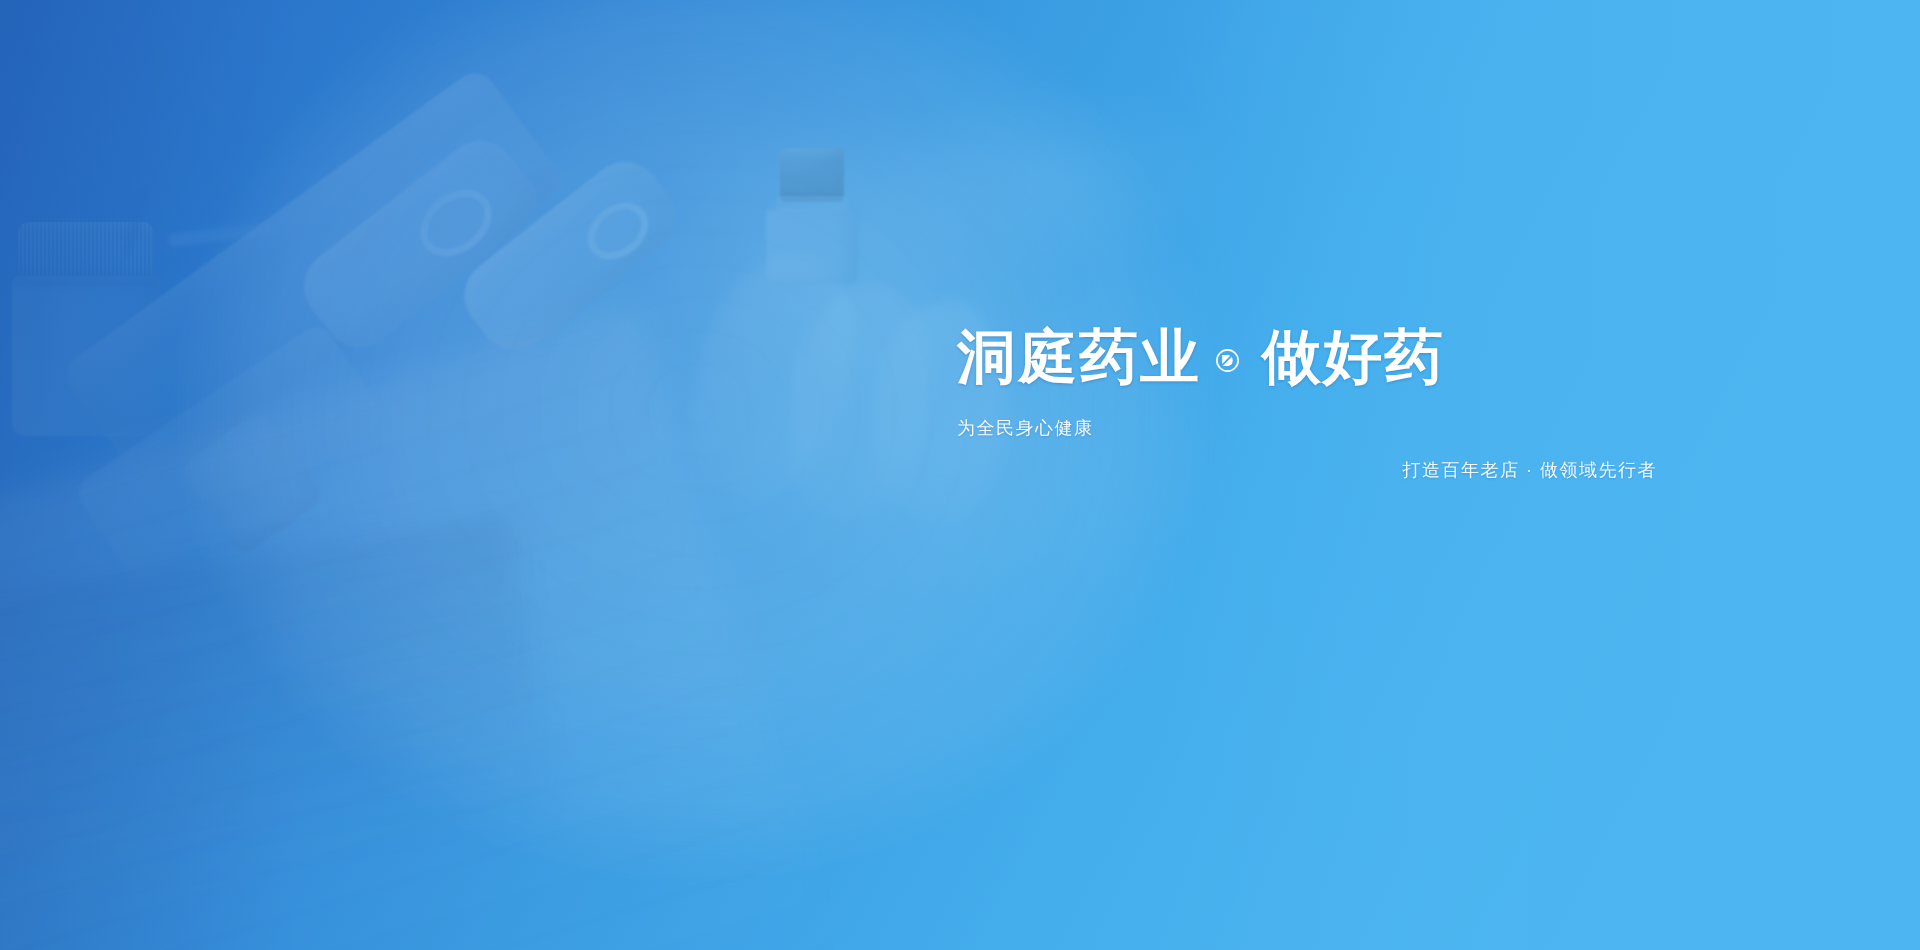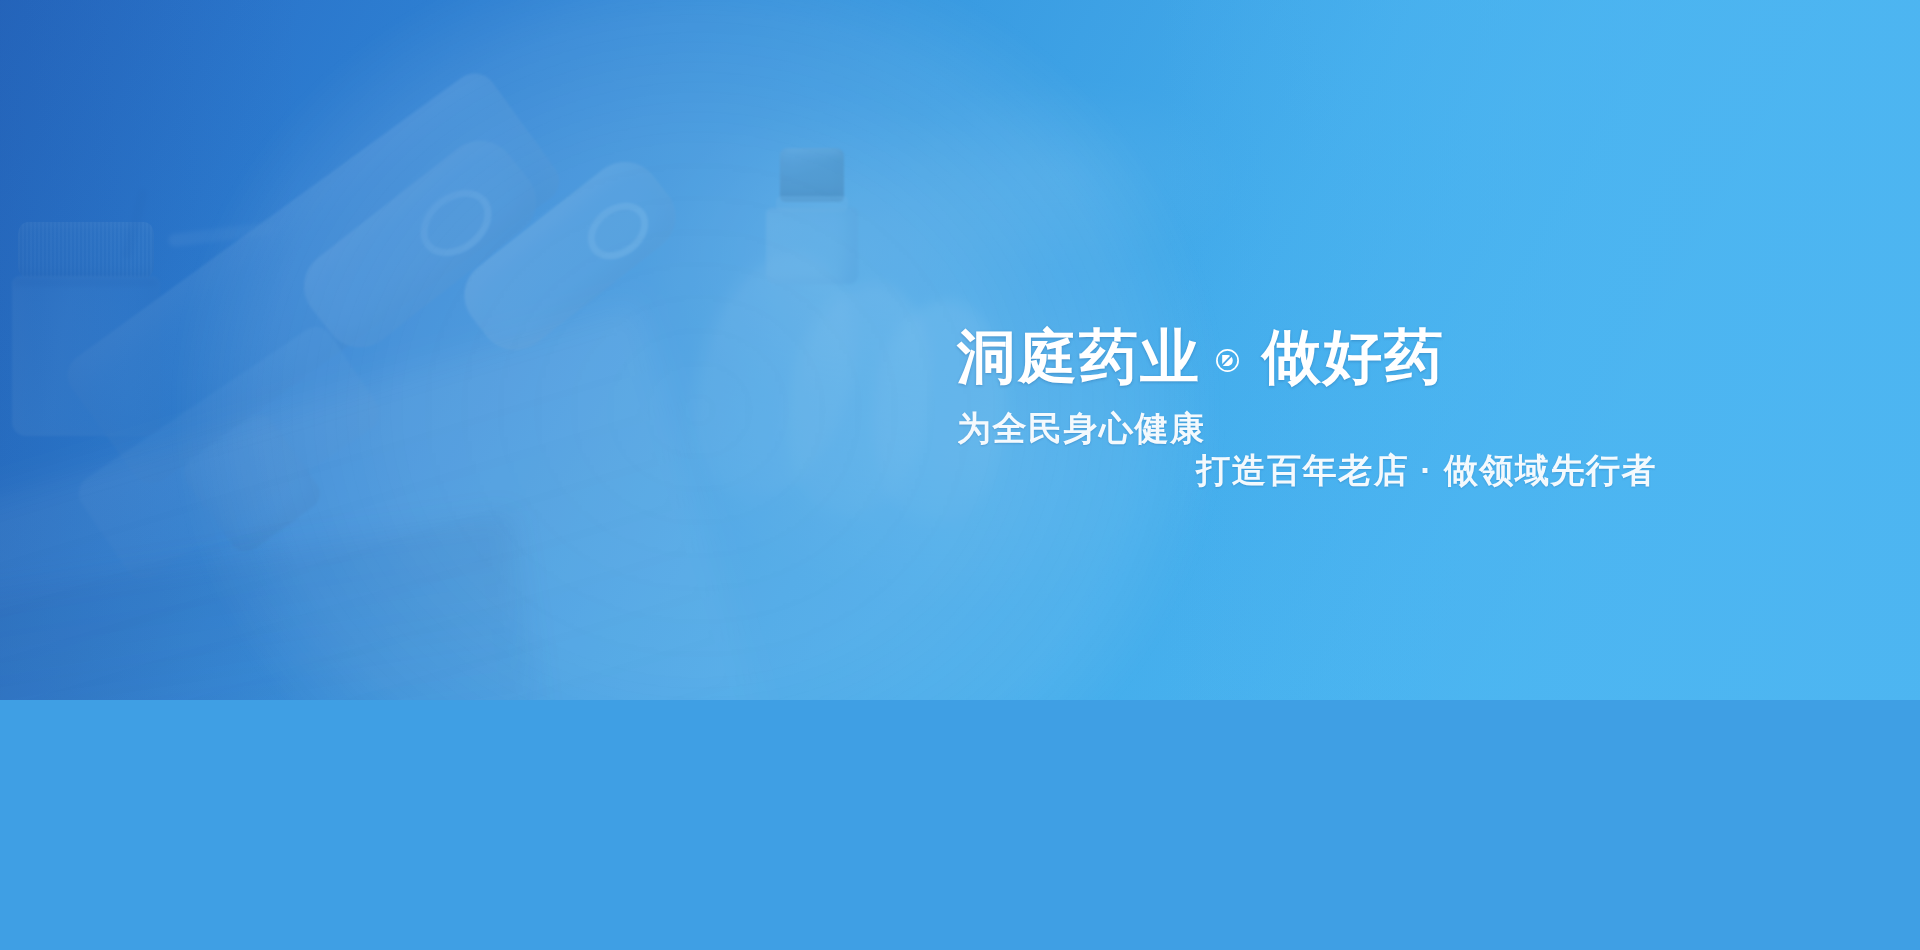--- a/index.html
+++ b/index.html
@@ -10,21 +10,21 @@
     height: 950px;
     overflow: hidden;
     background: #3f9fe4;
     font-family: "Liberation Sans", "DejaVu Sans", sans-serif;
   }
 
   
   .banner {
     position: relative;
     width: 1920px;
-    height: 700px;
+    height: 950px;
     overflow: hidden;
     background: #3f9fe4;
   }
 
   
   .bg-base {
     position: absolute;
     inset: 0;
     background:
       linear-gradient(118deg,
@@ -326,23 +326,23 @@
     margin: 0 10px 0 14px;
     flex: 0 0 auto;
     position: relative;
     top: 3px;
   }
   .logo-badge svg { display: block; }
 
   .subtitle {
     margin-top: 14px;
     color: rgba(255,255,255,0.94);
-    font-size: 34px;
+    font-size: 18px;
     line-height: 40px;
-    font-weight: 700;
+    font-weight: 400;
     letter-spacing: 1.5px;
     white-space: nowrap;
     text-shadow: 0 1px 2px rgba(20,70,130,0.22);
   }
   .subtitle-line-2 { margin-top: 2px; text-align: right; }
 </style>
 </head>
 <body>
 
 <div class="banner">

